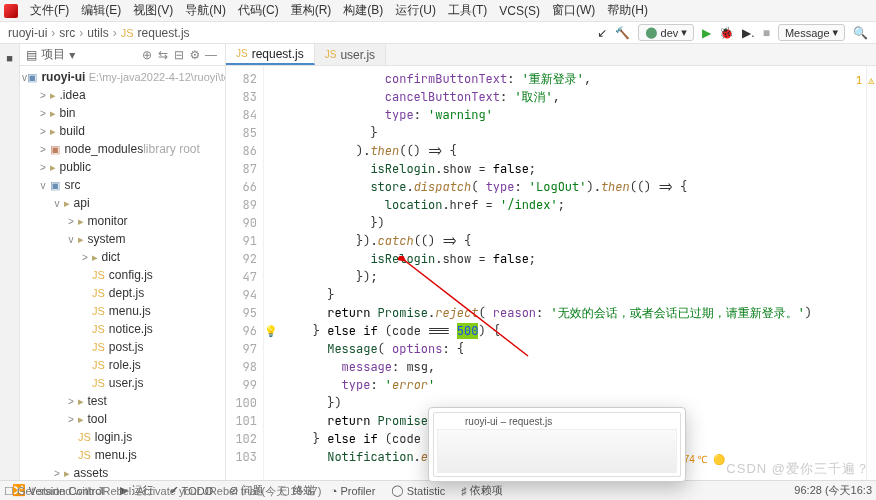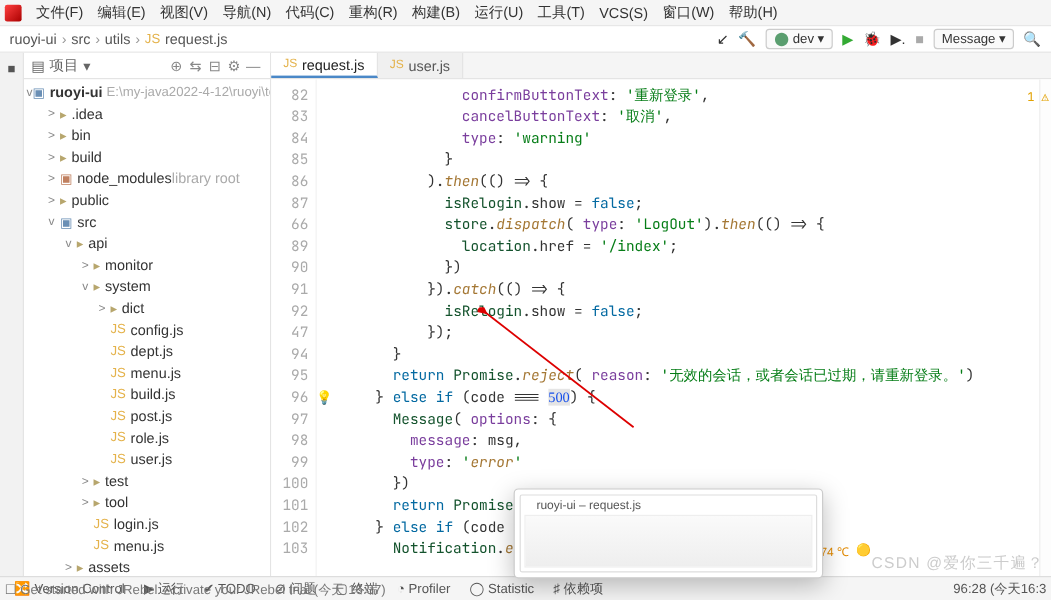--- a/index.html
+++ b/index.html
@@ -33,41 +33,41 @@
   
   .editor { flex: 1; display: flex; flex-direction: column; min-width: 0; }
   .tabs { height: 22px; display: flex; align-items: stretch; border-bottom: 1px solid #e4e4e4; background: #f5f5f5; }
   .tab-item { display: flex; align-items: center; padding: 0 10px; border-right: 1px solid #e4e4e4; background: #f0f0f0; color: #555; font-size: 12px; gap: 4px; }
   .tab-item.active { background: #fff; border-bottom: 2px solid #4a88c7; color: #222; }
   .tab-item .js { color: #e4b24a; font-size: 10px; }
   .code-wrap { flex: 1; display: flex; overflow: hidden; font-family: "JetBrains Mono", Consolas, monospace; font-size: 12px; line-height: 18px; position: relative; }
   .gutter { width: 38px; text-align: right; color: #aaa; padding: 4px 6px 4px 0; background: #fff; border-right: 1px solid #f0f0f0; user-select: none; }
   .marker-gutter { width: 14px; background: #fff; padding-top: 4px; }
   .code { flex: 1; padding: 4px 0 4px 6px; white-space: pre; overflow: auto; position: relative; }
-  .kw { color: #0369a1; }
+  .kw { color: #000000; }
   .prop { color: #7a3e9d; }
   .str { color: #067d17; }
   .num { color: #1750eb; }
   .id { color: #14532d; }
   .func { color: #a47734; font-style: italic; }
-  .hl { background: #e5e5e5; font-family: Liberation Serif, serif; }
+  .hl { background: #84cc16; }
   .bulb { color: #ddb100; font-size: 11px; }
   .status-strip { position: absolute; right: 0; top: 0; width: 10px; height: 100%; background: #fdfdfd; border-left: 1px solid #eee; }
   .warn-dot { position: absolute; right: 2px; top: 6px; font-size: 10px; color: #e2a100; }
   .breadcrumb-bottom { height: 20px; border-top: 1px solid #e4e4e4; padding: 2px 8px; color: #888; font-size: 11px; }
   
   .bottom-bar { height: 20px; display: flex; align-items: center; background: #f5f5f5; border-top: 1px solid #ddd; font-size: 11px; color: #555; padding: 0 4px; }
   .bottom-bar .bi { display: flex; align-items: center; gap: 3px; padding: 0 8px; }
   .bottom-bar .right { margin-left: auto; display: flex; align-items: center; }
   
   .arrow-svg { position: absolute; left: 398px; top: 256px; pointer-events: none; z-index: 50; }
   
   .taskbar-popup { position: absolute; left: 428px; bottom: 18px; width: 258px; background: #fff; border: 1px solid #ccc; border-radius: 4px; box-shadow: 0 6px 20px rgba(0,0,0,.25); z-index: 60; padding: 4px; display: flex; gap: 4px; }
   .task-thumb { flex: 1; border: 1px solid #ddd; border-radius: 2px; padding: 3px; font-size: 10px; color: #555; }
-  .task-thumb .tt-title { display: flex; align-items: center; gap: 0; margin-bottom: 2px; white-space: nowrap; overflow: hidden; }
+  .task-thumb .tt-title { display: flex; align-items: center; gap: 18px; margin-bottom: 2px; white-space: nowrap; overflow: hidden; }
   .task-thumb .tt-img { height: 44px; background: linear-gradient(#fafafa,#eee); border: 1px solid #eee; }
   .tray { position: absolute; right: 150px; bottom: 22px; display: flex; align-items: center; gap: 6px; font-size: 10px; color: #666; z-index: 55; }
   .tray .ring { width: 38px; height: 38px; border: 4px solid #7ac843; border-top-color: #dfe; border-radius: 50%; display: flex; align-items: center; justify-content: center; font-size: 11px; color: #444; background: #fff; }
   .tray .temp { color: #e28a00; }
   .watermark { position: absolute; right: 6px; bottom: 22px; color: #ccc; font-size: 13px; letter-spacing: 1px; z-index: 52; }
   .line { height: 18px; }
 </style>
 </head>
 <body>
 
@@ -196,21 +196,21 @@
             <span>dept.js</span>
           </div>
           <div class="tree-row" style="padding-left: 58px;">
             <span class="tw"></span>
             <span class="file-icon">JS</span>
             <span>menu.js</span>
           </div>
           <div class="tree-row" style="padding-left: 58px;">
             <span class="tw"></span>
             <span class="file-icon">JS</span>
-            <span>build.js</span>
+            <span>notice.js</span>
           </div>
           <div class="tree-row" style="padding-left: 58px;">
             <span class="tw"></span>
             <span class="file-icon">JS</span>
             <span>post.js</span>
           </div>
           <div class="tree-row" style="padding-left: 58px;">
             <span class="tw"></span>
             <span class="file-icon">JS</span>
             <span>role.js</span>

